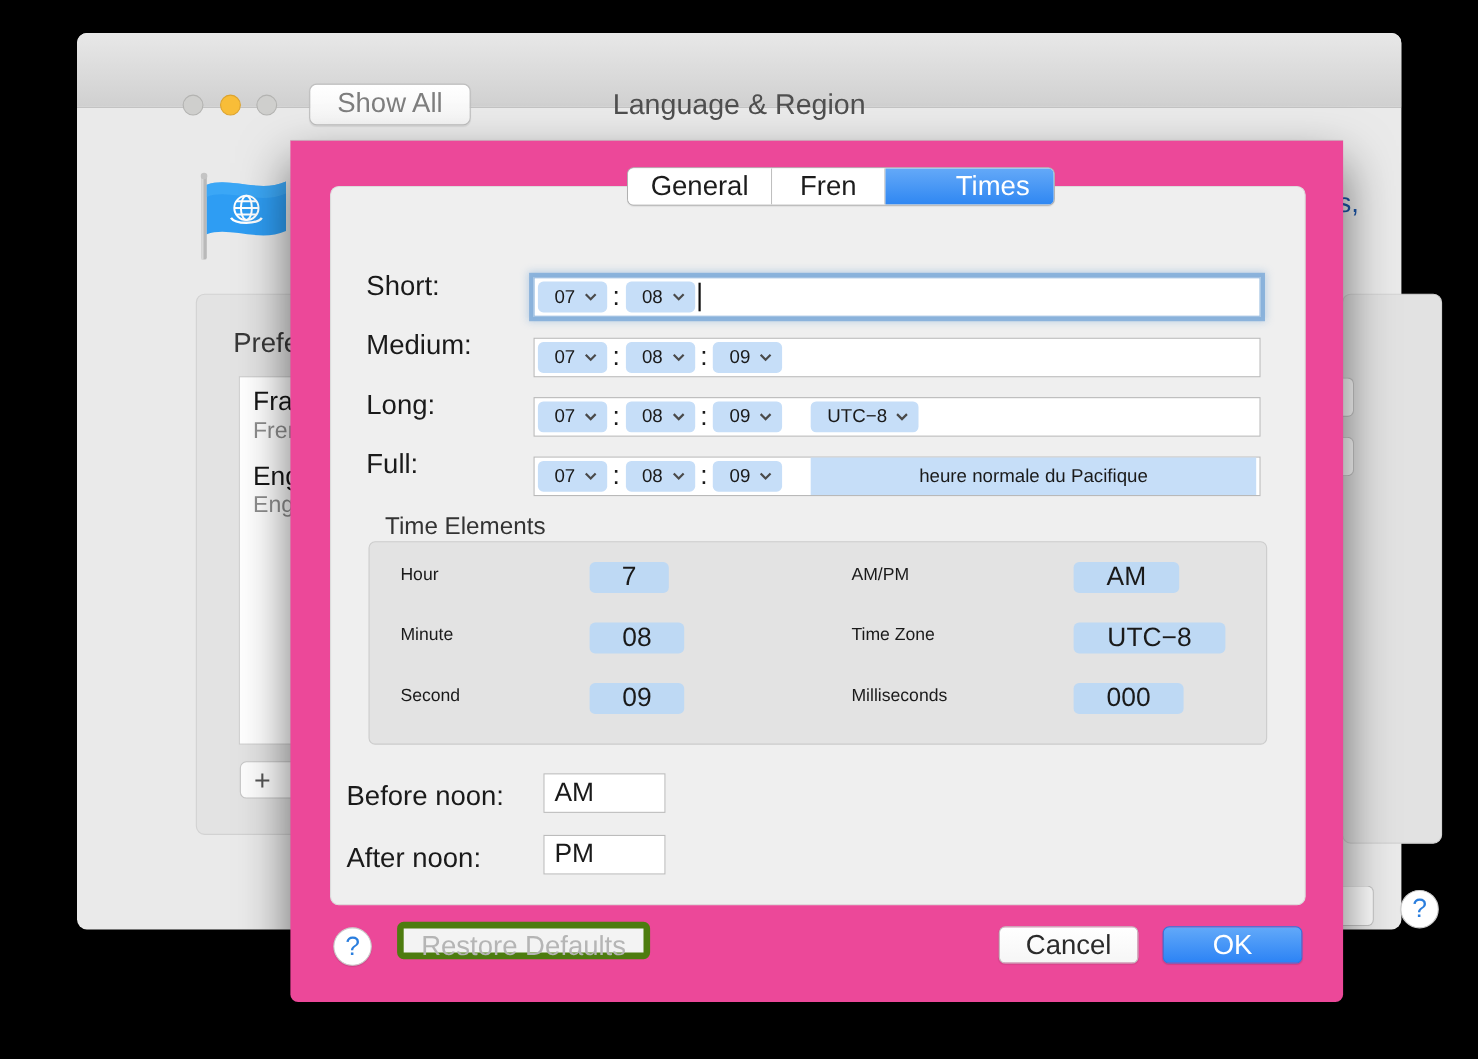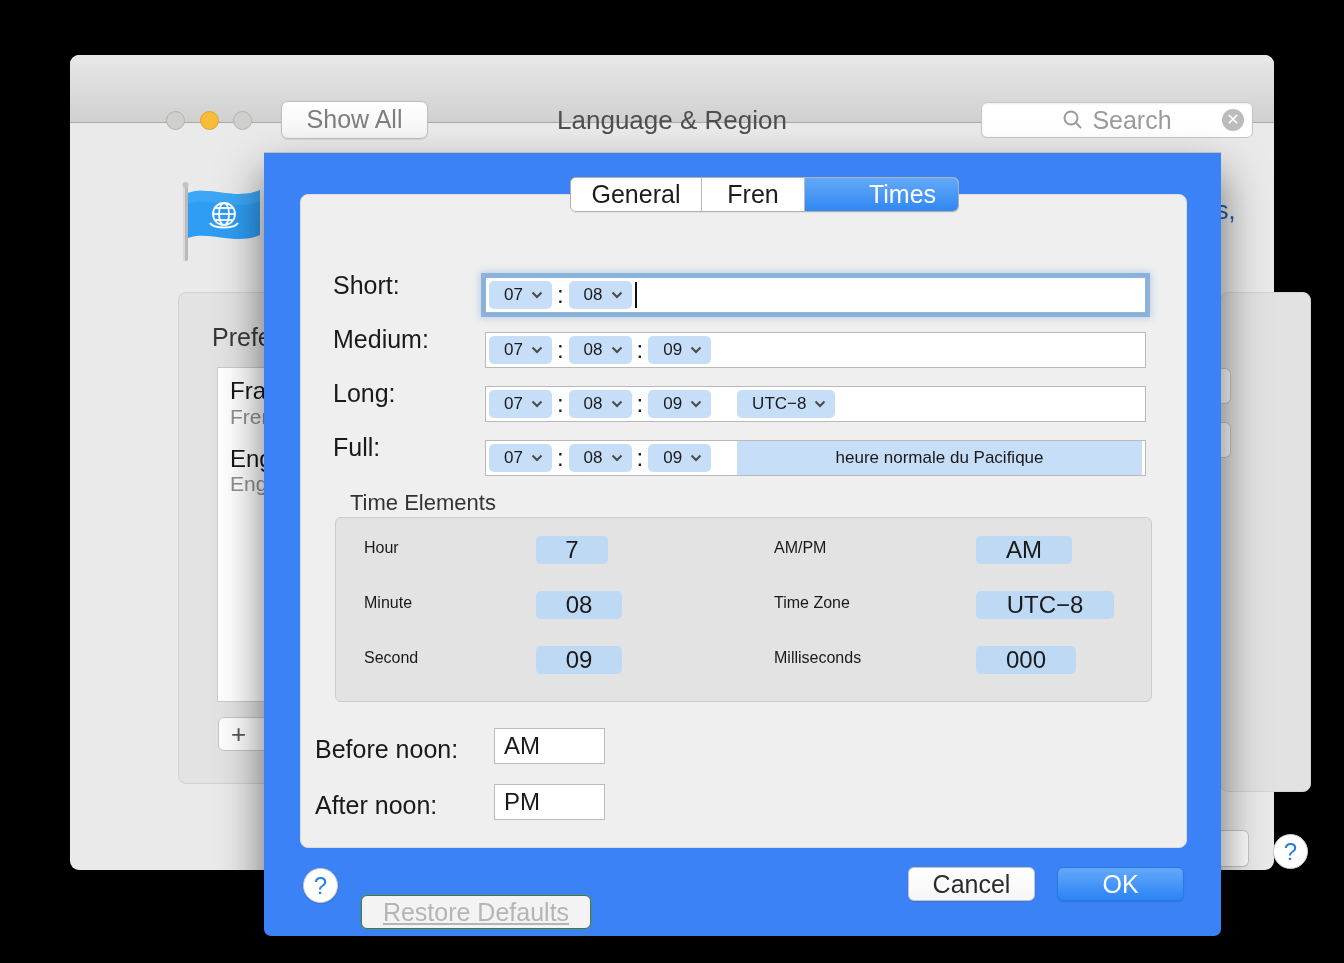--- a/index.html
+++ b/index.html
@@ -1,17 +1,17 @@
 <!DOCTYPE html>
 <html><head>
 <meta charset="utf-8">
 <style>
   html,body{margin:0;padding:0;background:#000;width:1344px;height:963px;overflow:hidden;
     font-family:"Liberation Sans", sans-serif;-webkit-font-smoothing:antialiased;}
-  .stage{position:absolute;left:0;top:0;width:1344px;height:727px;background:#000;margin-top:25px;}
+  .stage{position:absolute;left:0;top:0;width:1344px;height:727px;background:#000;}
 
   
   .window{position:absolute;left:70px;top:30px;width:1204px;height:815px;border-radius:9px;
     background:#eaeaea;box-shadow:0 30px 70px rgba(0,0,0,.7);}
   .toolbar{position:absolute;left:0;top:0;width:1204px;height:67px;border-radius:9px 9px 0 0;
     background:linear-gradient(#e8e8e8,#d0d0d0);border-bottom:1px solid #a9a9a9;}
   .traffic{position:absolute;top:56px;width:17px;height:17px;border-radius:50%;}
   .tl-close{left:96px;background:#cfcfcd;border:1px solid #b3b3b1;}
   .tl-min{left:130px;background:#f8bd38;border:1px solid #dda32c;}
   .tl-zoom{left:163px;background:#cfcfcd;border:1px solid #b3b3b1;}
@@ -41,21 +41,21 @@
     border:1px solid #d2d2d2;border-radius:8px;}
   .stub-btn{position:absolute;background:#fdfdfd;border:1px solid #c6c6c6;border-radius:0 6px 6px 0;border-left:none;}
   .stub1{left:1150px;top:313px;width:10px;height:34px;}
   .stub2{left:1150px;top:367px;width:10px;height:34px;}
   .stub3{left:1150px;top:775px;width:28px;height:35px;border-radius:0 6px 6px 0;}
   .helpcircle{width:33px;height:33px;border-radius:50%;background:#fff;border:1px solid #cbcbcb;
     color:#2a7ede;font-size:24px;text-align:center;line-height:33px;box-shadow:0 1px 1px rgba(0,0,0,.12);}
   .help-bg{position:absolute;left:1203px;top:779px;}
 
   
-  .sheet{position:absolute;left:194px;top:97px;width:957px;height:784px;background:#3b82f6;
+  .sheet{position:absolute;left:194px;top:97px;width:957px;height:784px;background:#ec4899;
     border-radius:0 0 7px 7px;box-shadow:0 22px 45px rgba(0,0,0,.55);z-index:10;border-top:1px solid #bfbfbf;box-sizing:border-box;}
   .tabbox{position:absolute;left:36px;top:41px;width:885px;height:652px;background:#efefef;
     border:1px solid #dcdcdc;border-radius:8px;}
   .segctrl{position:absolute;left:306px;top:24px;height:33px;display:flex;border:1px solid #b0b0b0;
     border-radius:6px;overflow:hidden;background:#fff;box-shadow:0 1px 1px rgba(0,0,0,.06);}
   .seg{font-size:25px;color:#1c1c1c;text-align:center;line-height:33px;background:#fff;border-right:1px solid #b9b9b9;}
   .seg:last-child{border-right:none;}
   .seg.sel{background:linear-gradient(#64a9f8,#2f87f2);color:#fff;}
   .seg-general{width:130px;}.seg-dates{width:102px;}.seg-times{width:111px;padding-left:42px;}
   .instruction{position:absolute;left:69px;top:81px;font-size:25px;color:#1a1a1a;white-space:nowrap;}
@@ -79,46 +79,36 @@
   .te-label{position:absolute;font-size:16px;color:#1a1a1a;}
   .te-token{position:absolute;height:28px;border-radius:5px;background:#bed9f4;font-size:24px;color:#1a1a1a;
     text-align:center;line-height:28px;}
 
   .noon-label{position:absolute;left:51px;font-size:25px;color:#1a1a1a;}
   .noon-field{position:absolute;left:230px;width:111px;height:36px;background:#fff;border:1px solid #bcbcbc;
     box-sizing:border-box;font-size:24px;color:#1a1a1a;line-height:34px;padding-left:9px;}
 
   .sheet-help{position:absolute;left:39px;top:715px;}
   .btn{position:absolute;height:34px;border-radius:6px;font-size:25px;text-align:center;line-height:33px;box-sizing:border-box;}
-  .btn-restore{left:97px;top:742px;width:230px;background:#f3f3f3;border:1px solid #4d7c0f;color:#b5b5b5;text-decoration:underline;}
+  .btn-restore{left:97px;top:710px;width:230px;background:#f3f3f3;border:6px solid #4d7c0f;color:#b5b5b5;}
   .btn-cancel{left:644px;top:714px;width:127px;background:linear-gradient(#ffffff,#f6f6f6);border:1px solid #c3c3c3;color:#2b2b2b;box-shadow:0 1px 1px rgba(0,0,0,.08);}
   .btn-ok{left:793px;top:714px;width:127px;background:linear-gradient(#62a9f9,#2c83f5);border:1px solid #2a79e0;color:#fff;box-shadow:0 1px 1px rgba(0,0,0,.12);}
 </style>
 </head>
 <body>
 
 <div class="stage">
   <div class="window">
 
     <div class="toolbar">
       <div class="traffic tl-close"></div>
       <div class="traffic tl-min"></div>
       <div class="traffic tl-zoom"></div>
       <div class="showall">Show All</div>
       <div class="wintitle">Language &amp; Region</div>
-      <div class="searchfield">
-        <span class="mag">
-          <svg width="22" height="22" viewBox="0 0 22 22">
-              <circle cx="9" cy="9" r="6.5" fill="none" stroke="#9b9b9b" stroke-width="2"></circle>
-              <line x1="14" y1="14" x2="19" y2="19" stroke="#9b9b9b" stroke-width="2"></line>
-            </svg>
-        </span>
-        <span>Search</span>
-        <span class="search-clear">✕</span>
-      </div>
     </div>
 
     <div class="flag">
       <svg width="84" height="82" viewBox="0 0 84 82">
         <rect x="3" y="4" width="5" height="76" rx="2" fill="#b9b9b9"></rect>
         <rect x="3" y="4" width="2" height="76" fill="#d9d9d9"></rect>
         <circle cx="5.5" cy="4" r="3" fill="#c4c4c4"></circle>
         <path d="M8 12 C 28 4, 56 20, 80 9 L 80 54 C 56 65, 28 49, 8 57 Z" fill="#2e9df3"></path>
         <path d="M8 12 C 28 4, 56 20, 80 9 L 80 20 C 56 31, 28 15, 8 23 Z" fill="#45aef8" opacity="0.6"></path>
         <g stroke="#ffffff" fill="none" stroke-width="1.8">

